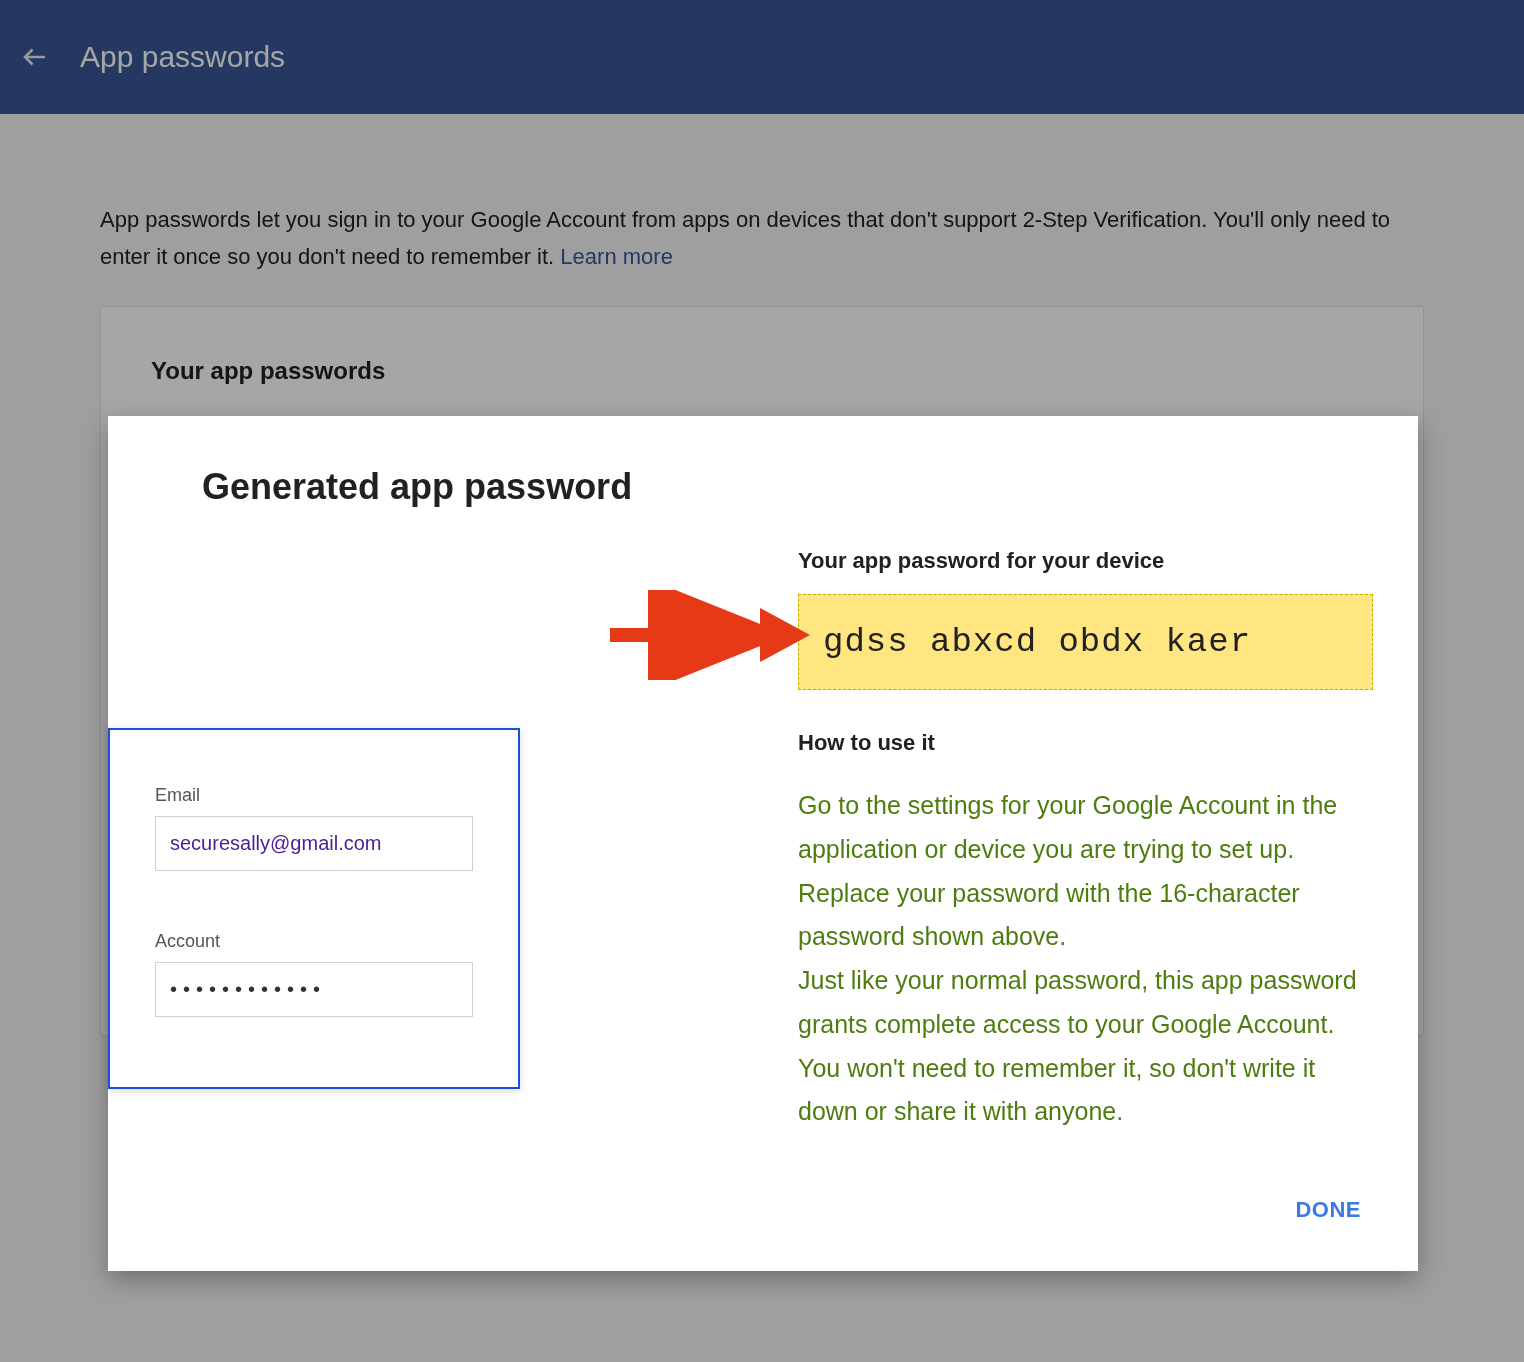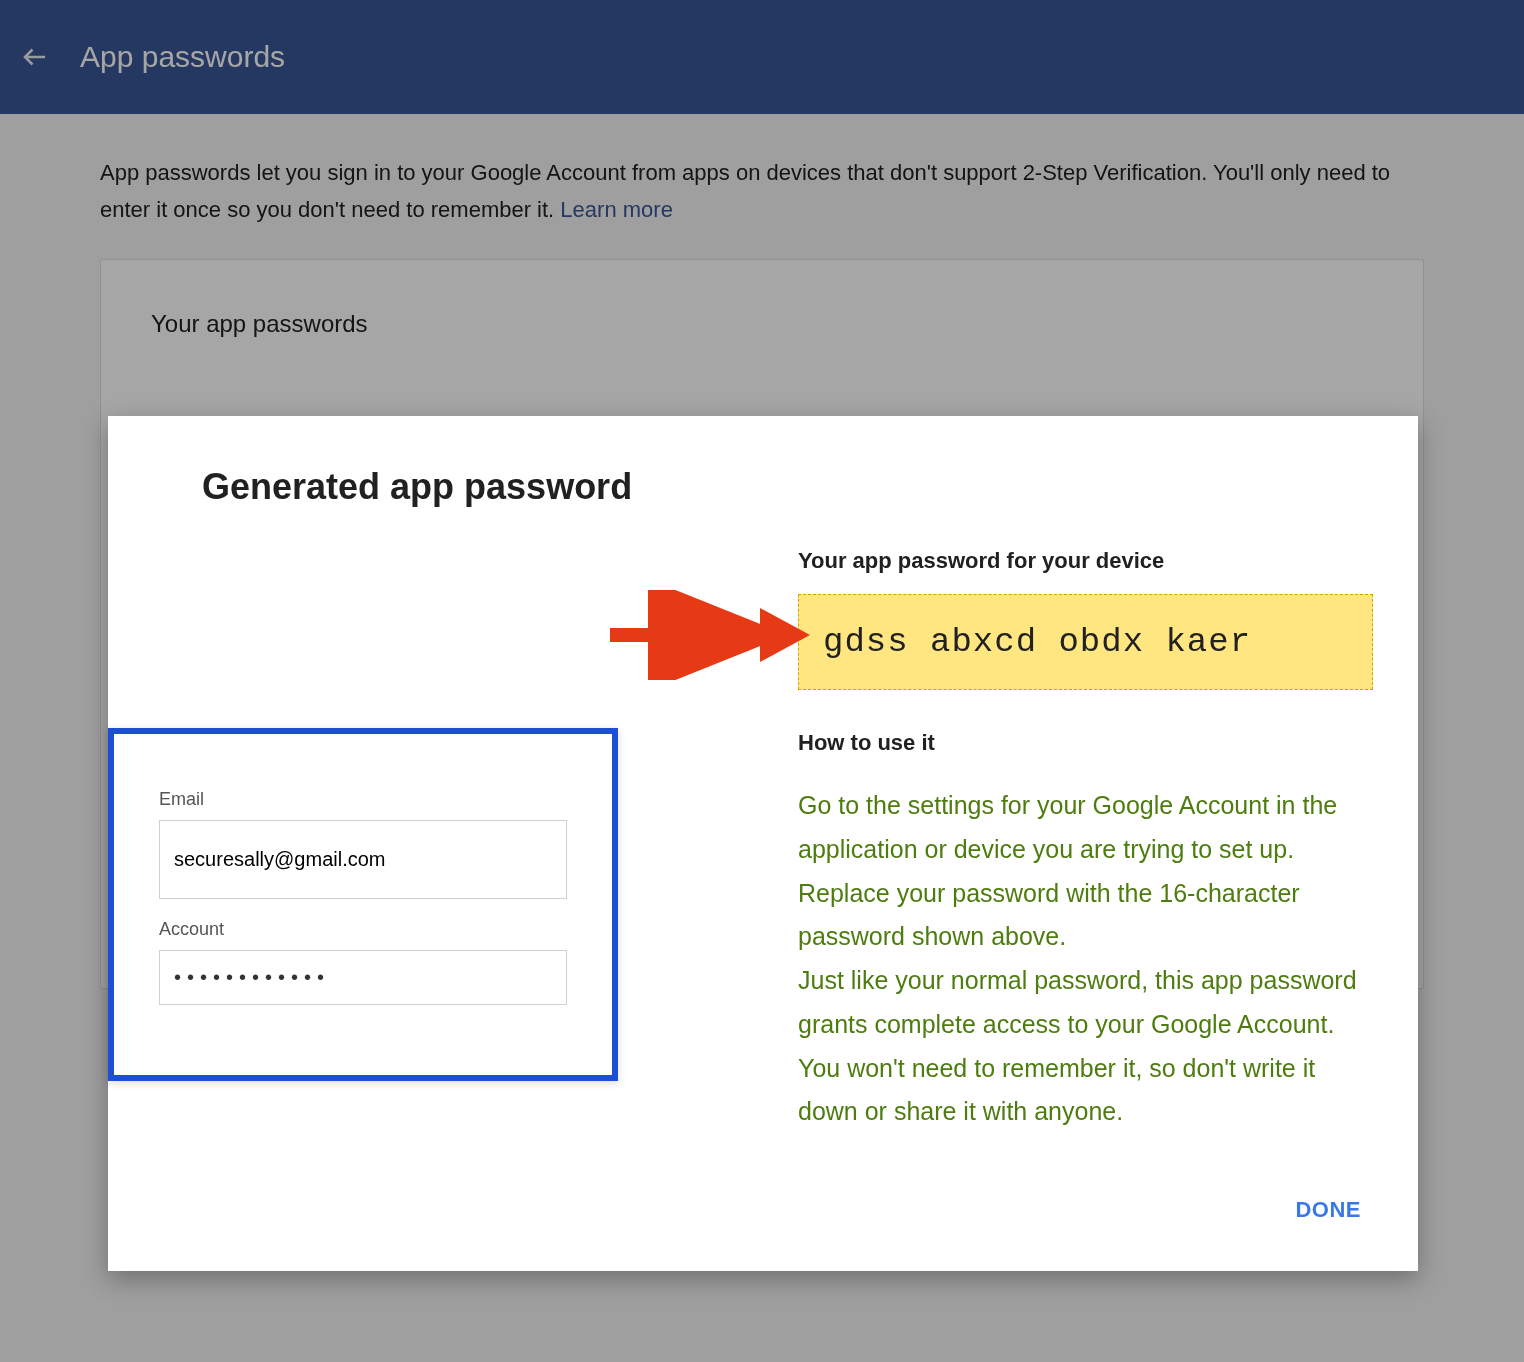--- a/index.html
+++ b/index.html
@@ -37,34 +37,35 @@
     }
     .main-container {
       padding: 0 100px;
       position: relative;
     }
     .intro-text {
       font-size: 22px;
       color: #212121;
       line-height: 1.7;
       padding: 40px 0 30px 0;
+      margin-top: 47px;
     }
     .intro-text a {
       color: #3a5795;
       text-decoration: none;
     }
     .card {
       background: #ffffff;
       border: 1px solid #e0e0e0;
       border-radius: 2px;
       padding: 50px;
     }
     .section-heading {
       font-size: 24px;
-      font-weight: 400;
+      font-weight: 700;
       color: #212121;
     }
     .overlay {
       position: absolute;
       top: 0;
       left: 0;
       right: 0;
       bottom: 0;
       background: rgba(0, 0, 0, 0.35);
       z-index: 10;
@@ -90,41 +91,41 @@
       display: flex;
       gap: 130px;
     }
     .left-col {
       width: 510px;
       position: relative;
       padding-top: 180px;
     }
     .login-box {
       background: #ffffff;
-      border: 6px solid #1d4ed8;
+      border: 2px solid #1d4ed8;
       box-shadow: 0 2px 8px rgba(0,0,0,0.15);
       padding: 55px 45px 70px 45px;
-      width: 510px;
+      width: 412px;
       position: absolute;
       left: -50px;
       top: 180px;
     }
     .field-label {
       font-size: 18px;
       color: #555;
       margin-bottom: 10px;
       font-weight: 500;
     }
     .text-input {
       width: 100%;
       border: 1px solid #d0d0d0;
-      padding: 27px 14px;
+      padding: 15px 14px;
       font-size: 20px;
-      color: #000000;
-      margin-bottom: 20px;
+      color: #4c1d95;
+      margin-bottom: 60px;
       font-family: inherit;
     }
     .password-dots {
       width: 100%;
       border: 1px solid #d0d0d0;
       padding: 15px 14px;
       font-size: 20px;
       letter-spacing: 6px;
       color: #333;
       font-family: inherit;

